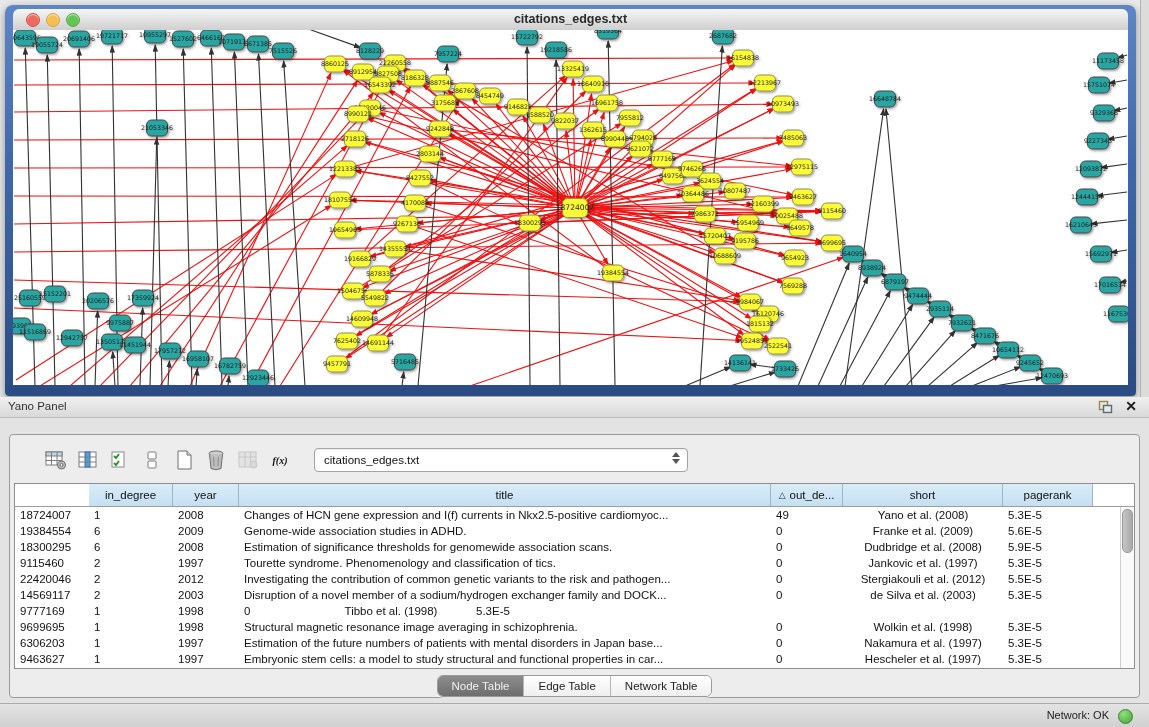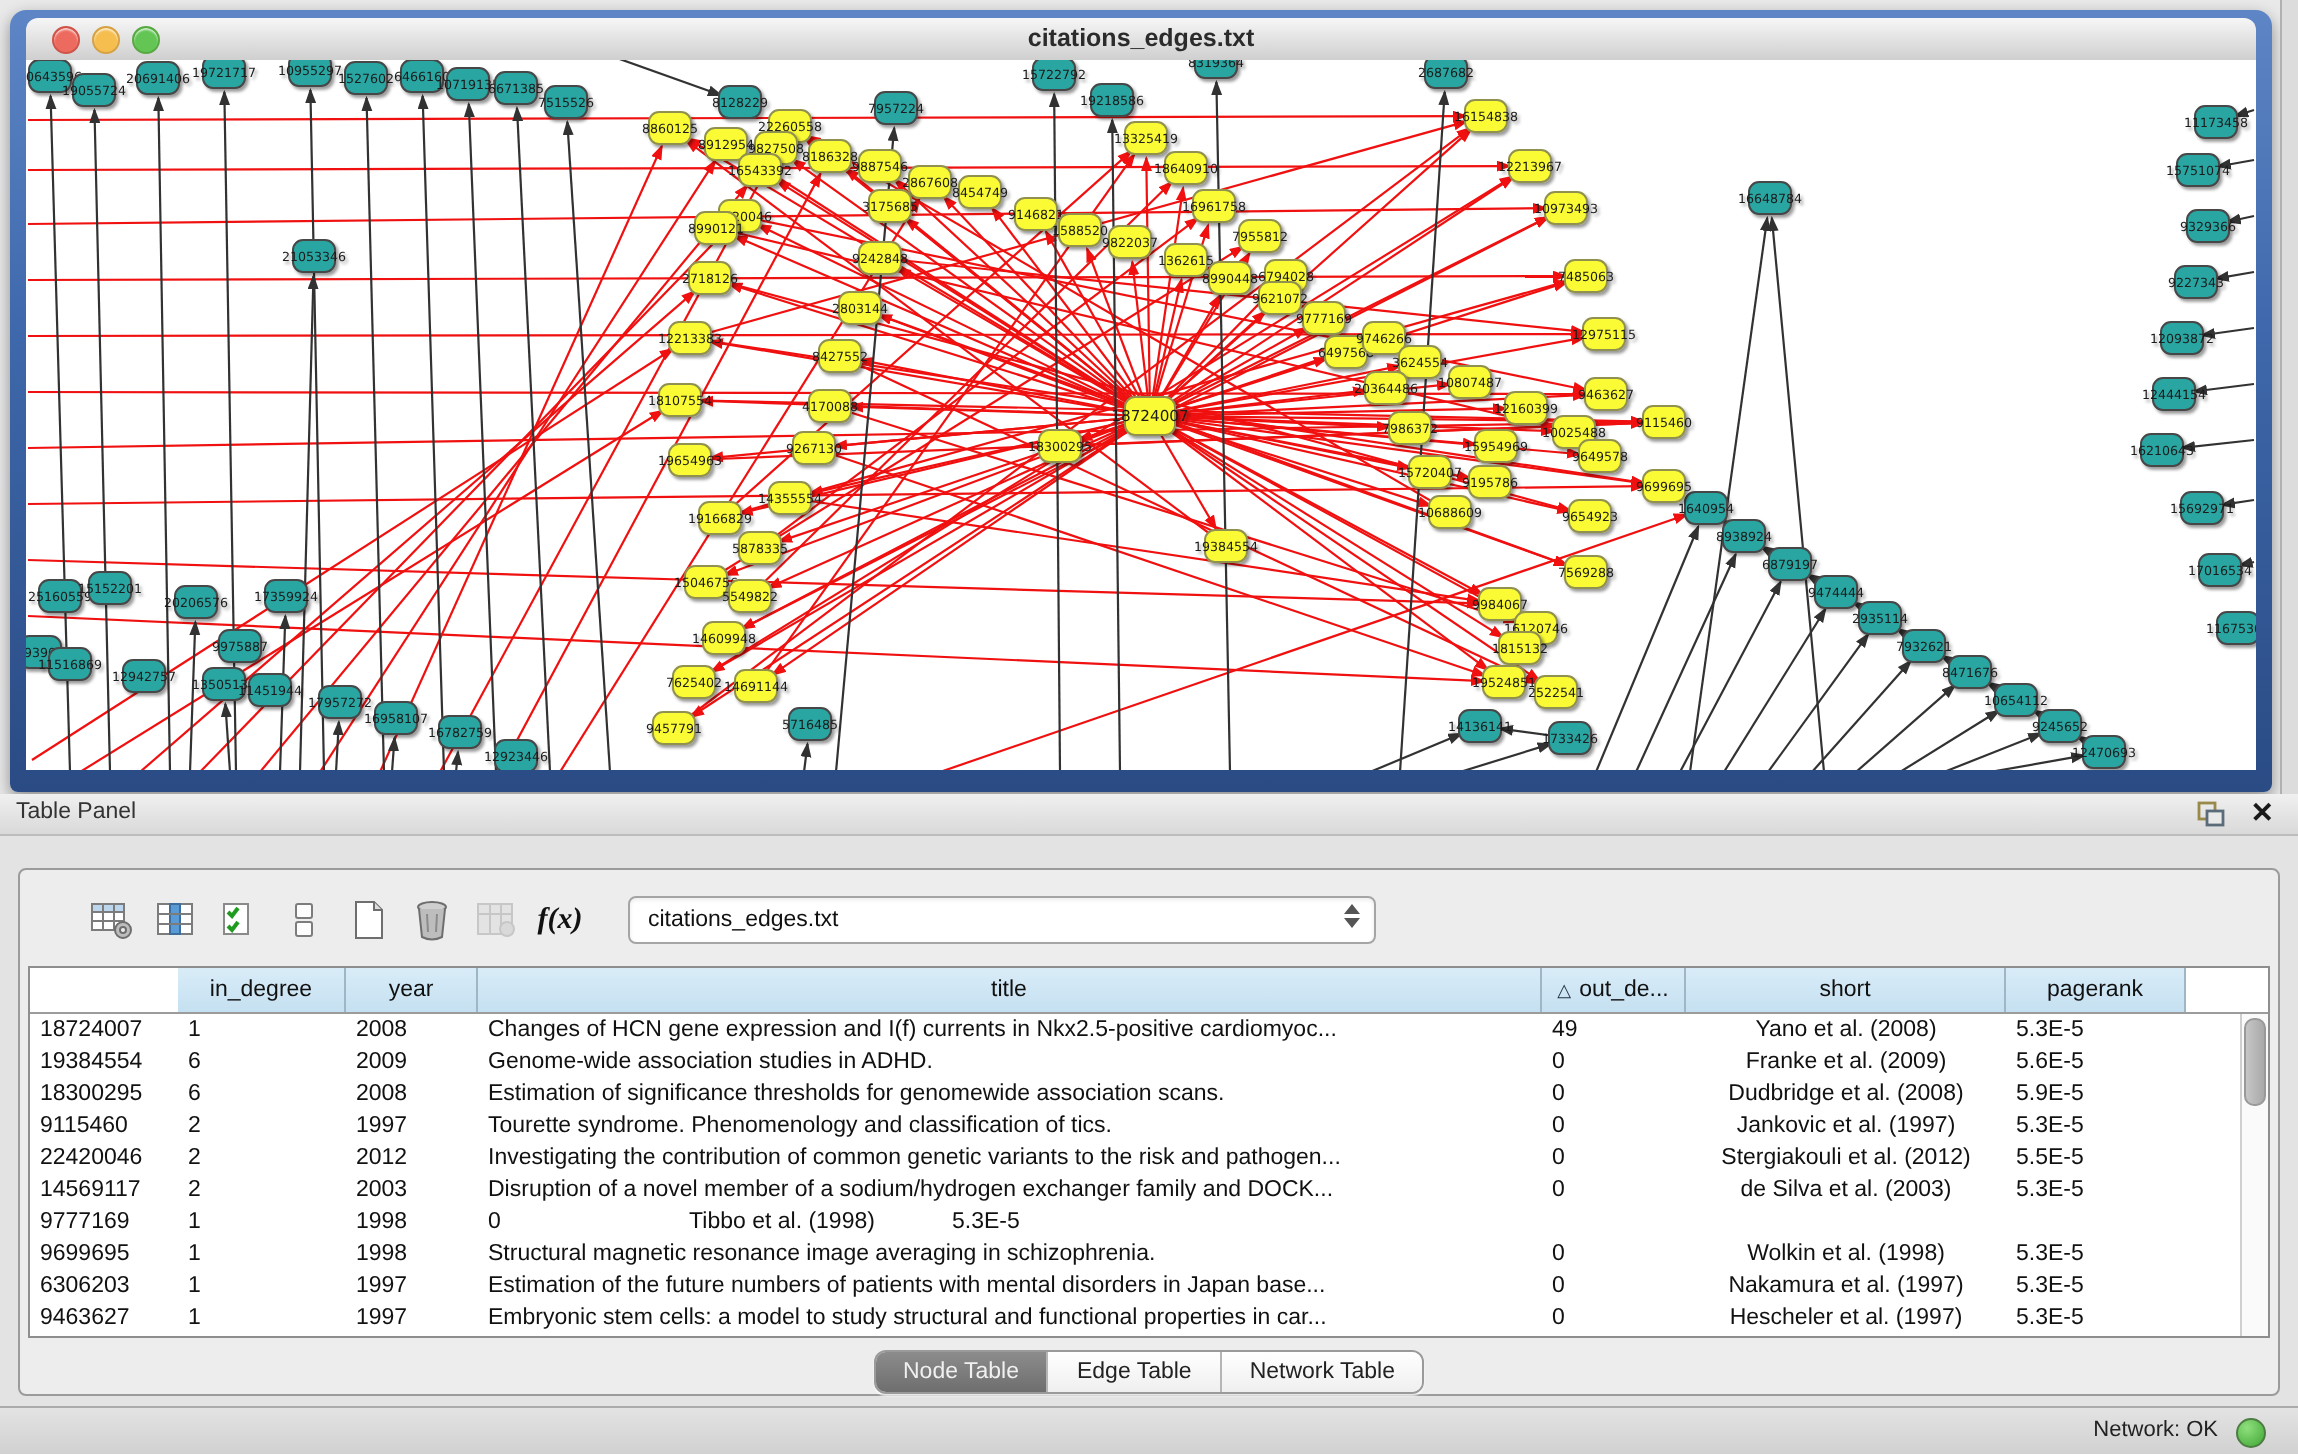--- a/index.html
+++ b/index.html
@@ -34,21 +34,21 @@
     background:linear-gradient(#f0f0f0,#d9d9d9);border-bottom:1px solid #bdbdbd;}
   #panel-title{position:absolute;left:8px;top:3px;font-size:11.5px;color:#333;}
   #panel-float{position:absolute;right:36px;top:3px;width:15px;height:14px;cursor:pointer;}
   #panel-close{position:absolute;right:12px;top:1px;font-size:14px;font-weight:700;color:#1a1a1a;cursor:pointer;}
 
   #panel-container{position:absolute;left:9px;top:37px;width:1129px;height:262px;
     background:#ededed;border:1px solid #9b9b9b;border-radius:4px;}
 
   #toolbar{position:absolute;left:0;top:10px;height:30px;width:100%;display:flex;align-items:center;padding-left:34px;box-sizing:border-box;}
   .tool-icon{width:24px;height:22px;margin-right:8px;display:flex;align-items:center;justify-content:center;cursor:pointer;}
-  #fx-icon{font-family:"Liberation Serif",serif;font-style:italic;font-size:15px;font-weight:700;color:#111;}
+  #fx-icon{font-family:"Liberation Serif",serif;font-style:italic;font-size:10px;font-weight:700;color:#111;}
   #combo{margin-left:14px;width:372px;height:22px;background:#fff;border:1px solid #a5a5a5;border-radius:4px;
     position:relative;display:flex;align-items:center;cursor:pointer;box-shadow:inset 0 1px 2px rgba(0,0,0,.08);}
   #combo-value{margin-left:9px;font-size:11.5px;color:#111;}
   #combo-stepper{position:absolute;right:7px;top:3px;display:flex;flex-direction:column;gap:2px;}
   #combo-stepper i{display:block;width:0;height:0;border-left:4px solid transparent;border-right:4px solid transparent;}
   #combo-stepper .up{border-bottom:5px solid #555;}
   #combo-stepper .dn{border-top:5px solid #555;}
 
   #table-frame{position:absolute;left:4px;top:48px;width:1119px;height:184px;border:1px solid #8e8e8e;background:#fff;}
   #table-header{display:flex;height:22px;border-bottom:1px solid #9c9c9c;background:#fff;}
@@ -797,21 +797,21 @@
               <text x="745" y="243.4" class="nlabel">9195786</text>
             </g>
           </g>
       </svg>
     </div>
   </div>
   <div id="right-strip"></div>
 
   <div id="table-panel">
     <div id="panel-titlebar">
-      <span id="panel-title">Table Panel</span>
+      <span id="panel-title">Yano Panel</span>
       <svg id="panel-float" viewBox="0 0 15 14">
         <rect x="1.5" y="1.5" width="8" height="8" fill="none" stroke="#9a8a4a" stroke-width="1.4"></rect>
         <rect x="5.5" y="5.5" width="8" height="7" fill="#e9e9e9" stroke="#5a6b7a" stroke-width="1.4"></rect>
       </svg>
       <span id="panel-close">✕</span>
     </div>
 
     <div id="panel-container">
 
       <div id="toolbar">

